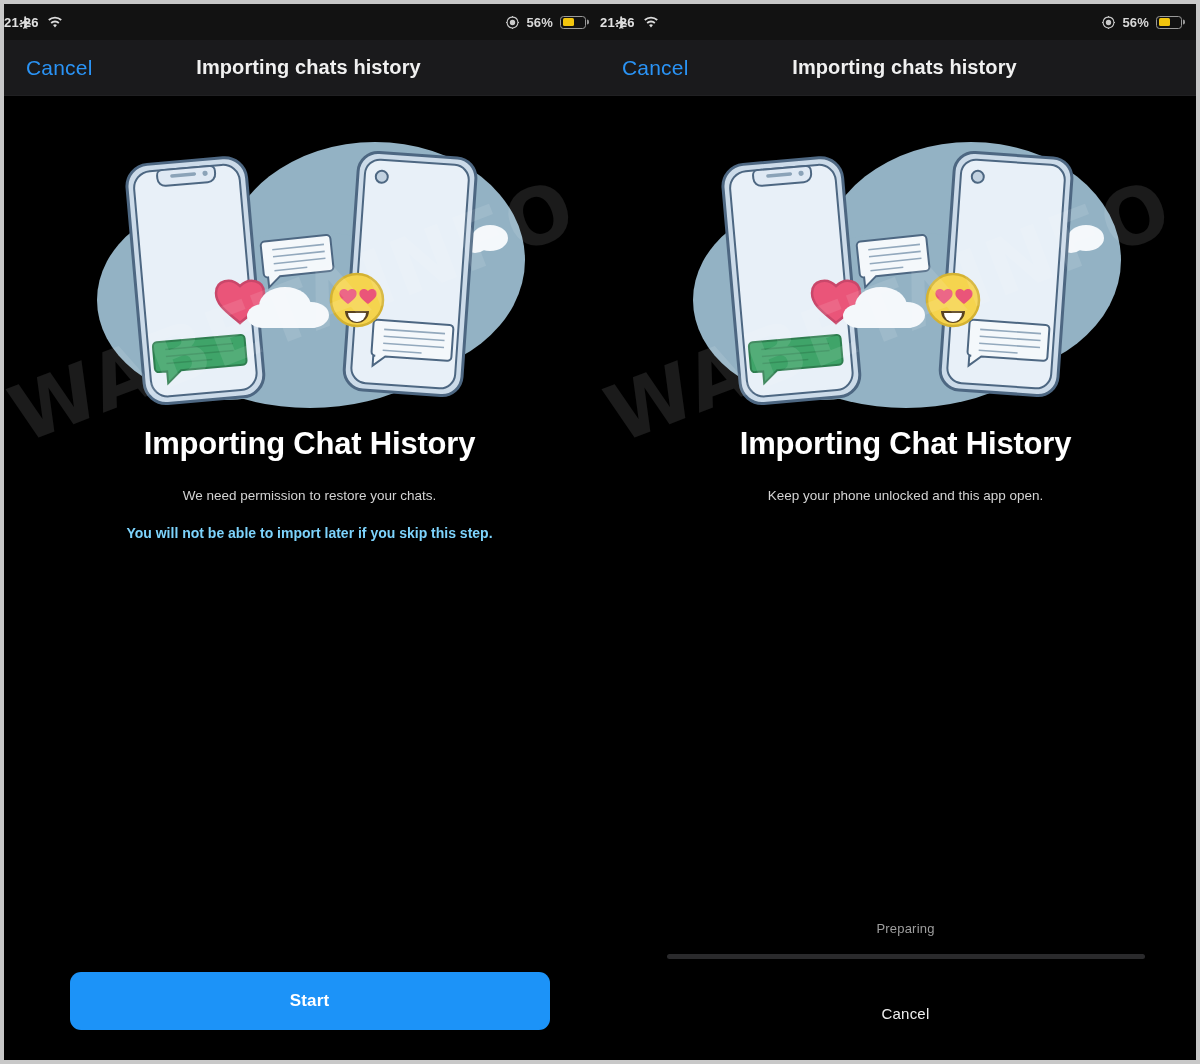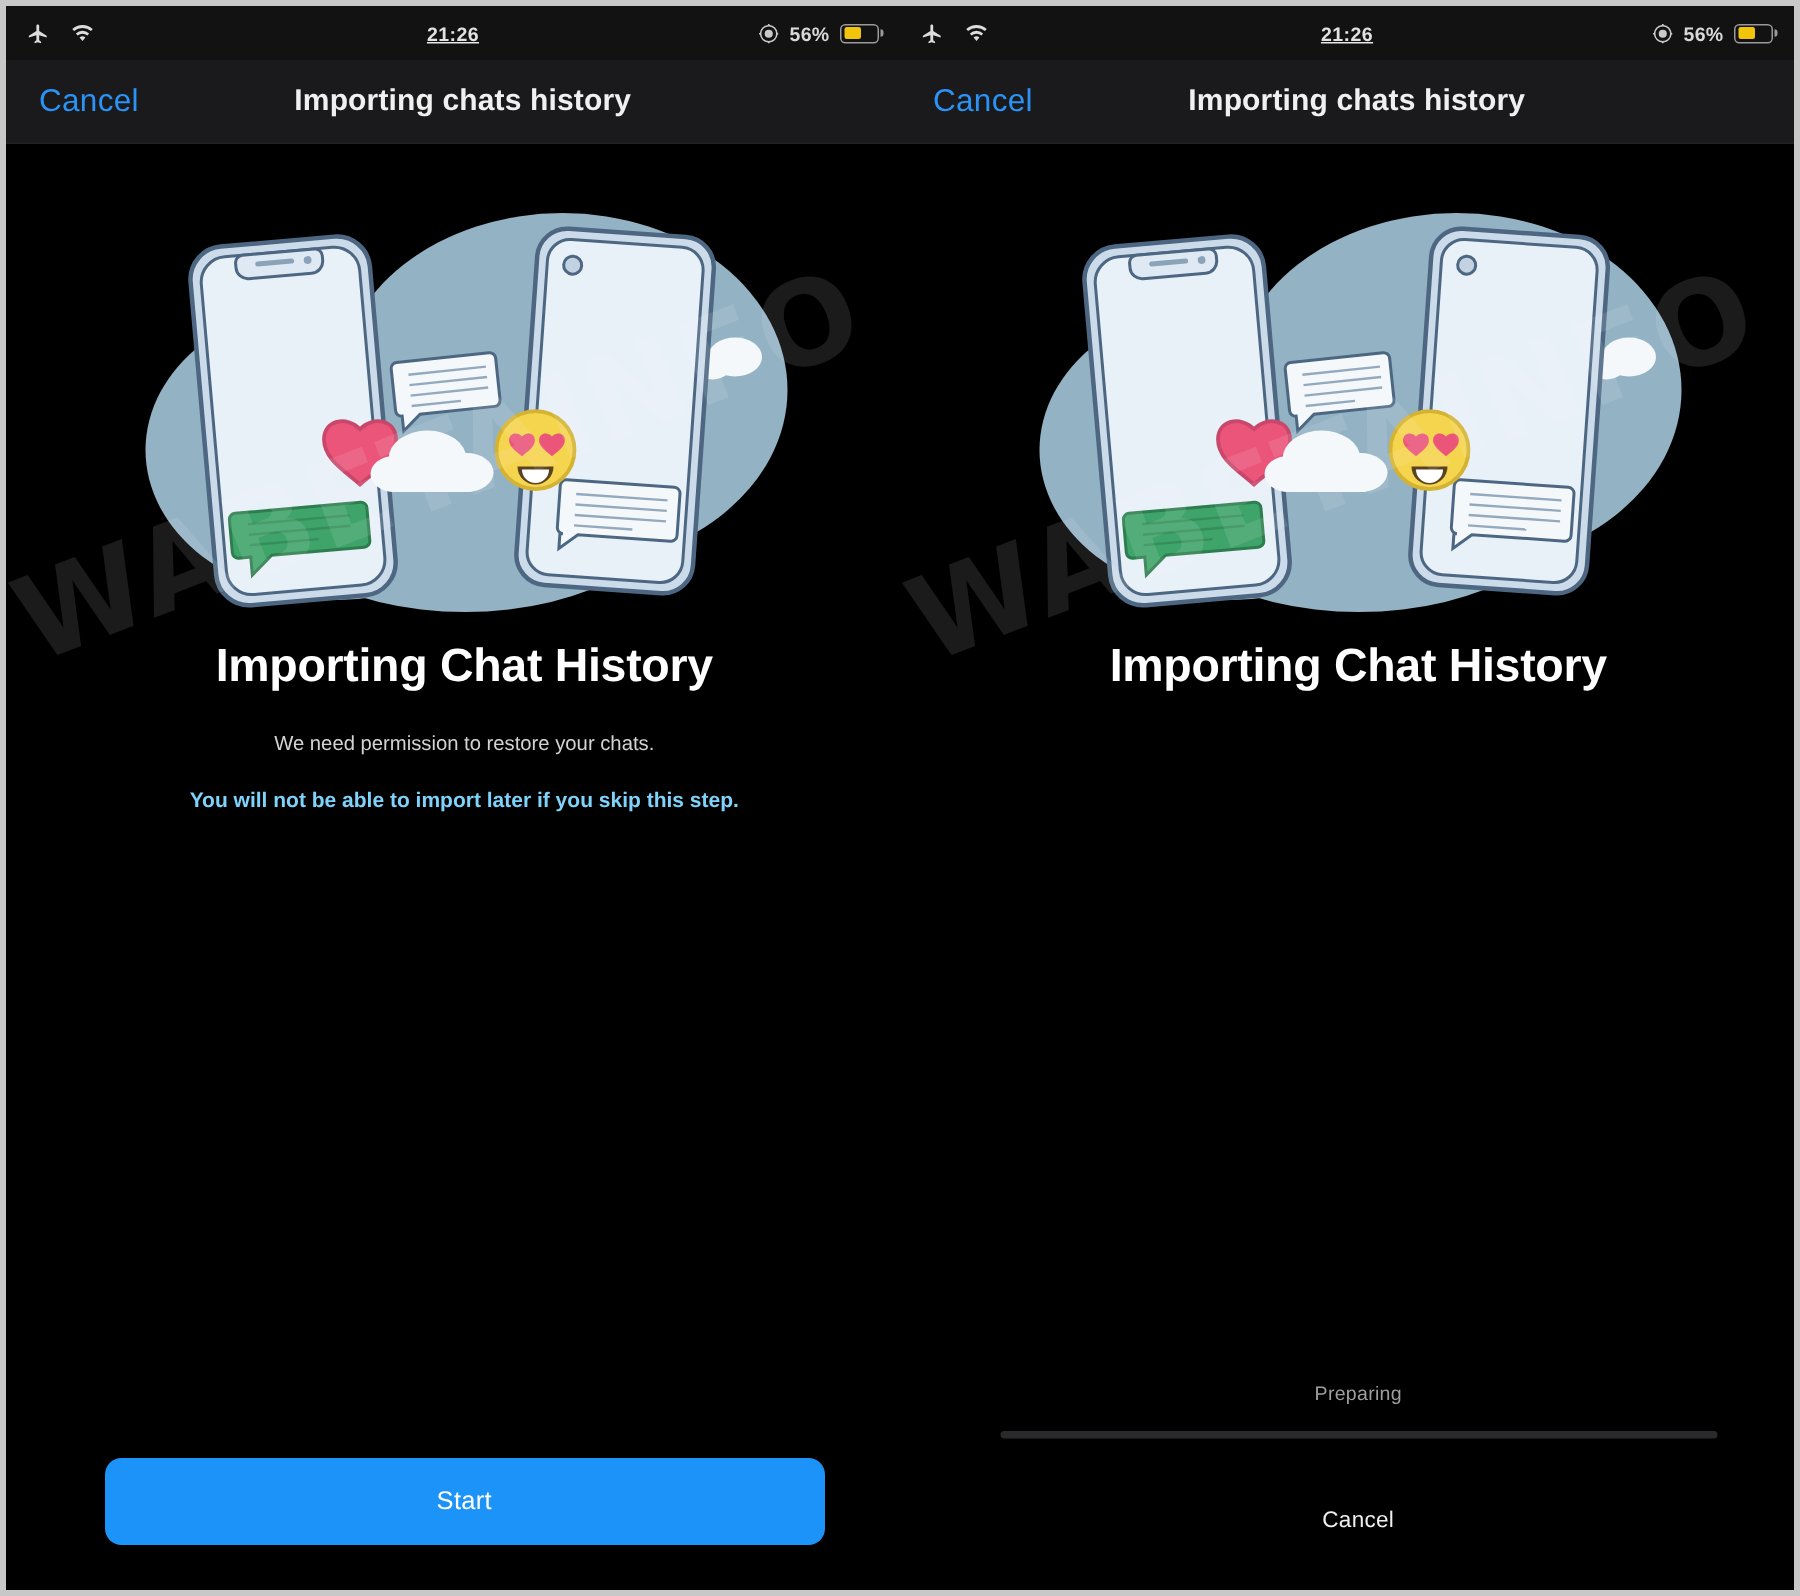--- a/index.html
+++ b/index.html
@@ -29,23 +29,22 @@
     position:relative;
     height:36px;
     background:#121212;
     display:flex; align-items:center;
     padding:0 14px;
     color:#e8e8e8;
   }
   .sb-left { display:flex; align-items:center; gap:14px; }
   .sb-center {
     position:absolute; left:0; right:0; top:0; bottom:0;
-    display:flex; align-items:center; justify-content:center;
+    display:flex; align-items:center; 
     pointer-events:none;
-    text-decoration:underline;
   }
   .sb-time { font-size:13px; font-weight:bold; letter-spacing:.3px; color:#e2e2e2; }
   .sb-right {
     margin-left:auto; display:flex; align-items:center; gap:7px;
     position:relative; z-index:2;
   }
   .sb-pct { font-size:13px; font-weight:bold; color:#d8d8d8; letter-spacing:.2px; }
   .ico { display:inline-flex; align-items:center; justify-content:center; }
   .battery {
     position:relative;
@@ -115,21 +114,21 @@
     font-size:14px; font-weight:bold; color:#7dd3fc; text-align:center;
     padding:0 26px;
   }
 
   .spacer { flex:1; }
 
   
   .primary-btn {
     width:480px; height:58px;
     background:#1c93f8; border:none; border-radius:11px;
-    color:#fff; font-size:17px; font-weight:normal;
+    color:#fff; font-size:17px; font-weight:bold;
     margin-bottom:30px;
     cursor:pointer; letter-spacing:.2px;
   }
 
   
   .progress-area {
     width:100%;
     display:flex; flex-direction:column; align-items:center;
     margin-bottom:12px;
   }
@@ -408,20 +407,21 @@
           <g>
             <circle cx="282" cy="190" r="26" fill="#f5d44e" stroke="#d4b232" stroke-width="2.5"></circle>
             <path d="M273 181c-3.2-3.4-8.6-2.2-8.6 2.5 0 4.6 5 7.5 8.6 10.6 3.6-3.1 8.6-6 8.6-10.6 0-4.7-5.4-5.9-8.6-2.5z" fill="#ea5579"></path>
             <path d="M293 181c-3.2-3.4-8.6-2.2-8.6 2.5 0 4.6 5 7.5 8.6 10.6 3.6-3.1 8.6-6 8.6-10.6 0-4.7-5.4-5.9-8.6-2.5z" fill="#ea5579"></path>
             <path d="M270 201 h24 a12 12 0 0 1 -24 0 z" fill="#5a4320"></path>
             <path d="M273 203 h18 a9 9 0 0 1 -18 0 z" fill="#fff"></path>
           </g>
         </svg>
 
         <div class="headline">Importing Chat History</div>
+        <div class="sub1">Keep your phone unlocked and this app open.</div>
 
         <div class="spacer"></div>
 
         <div class="progress-area">
           <div class="progress-label">Preparing</div>
           <div class="progress-track">
             <div class="progress-fill" style="width: 0%;"></div>
           </div>
         </div>
 

